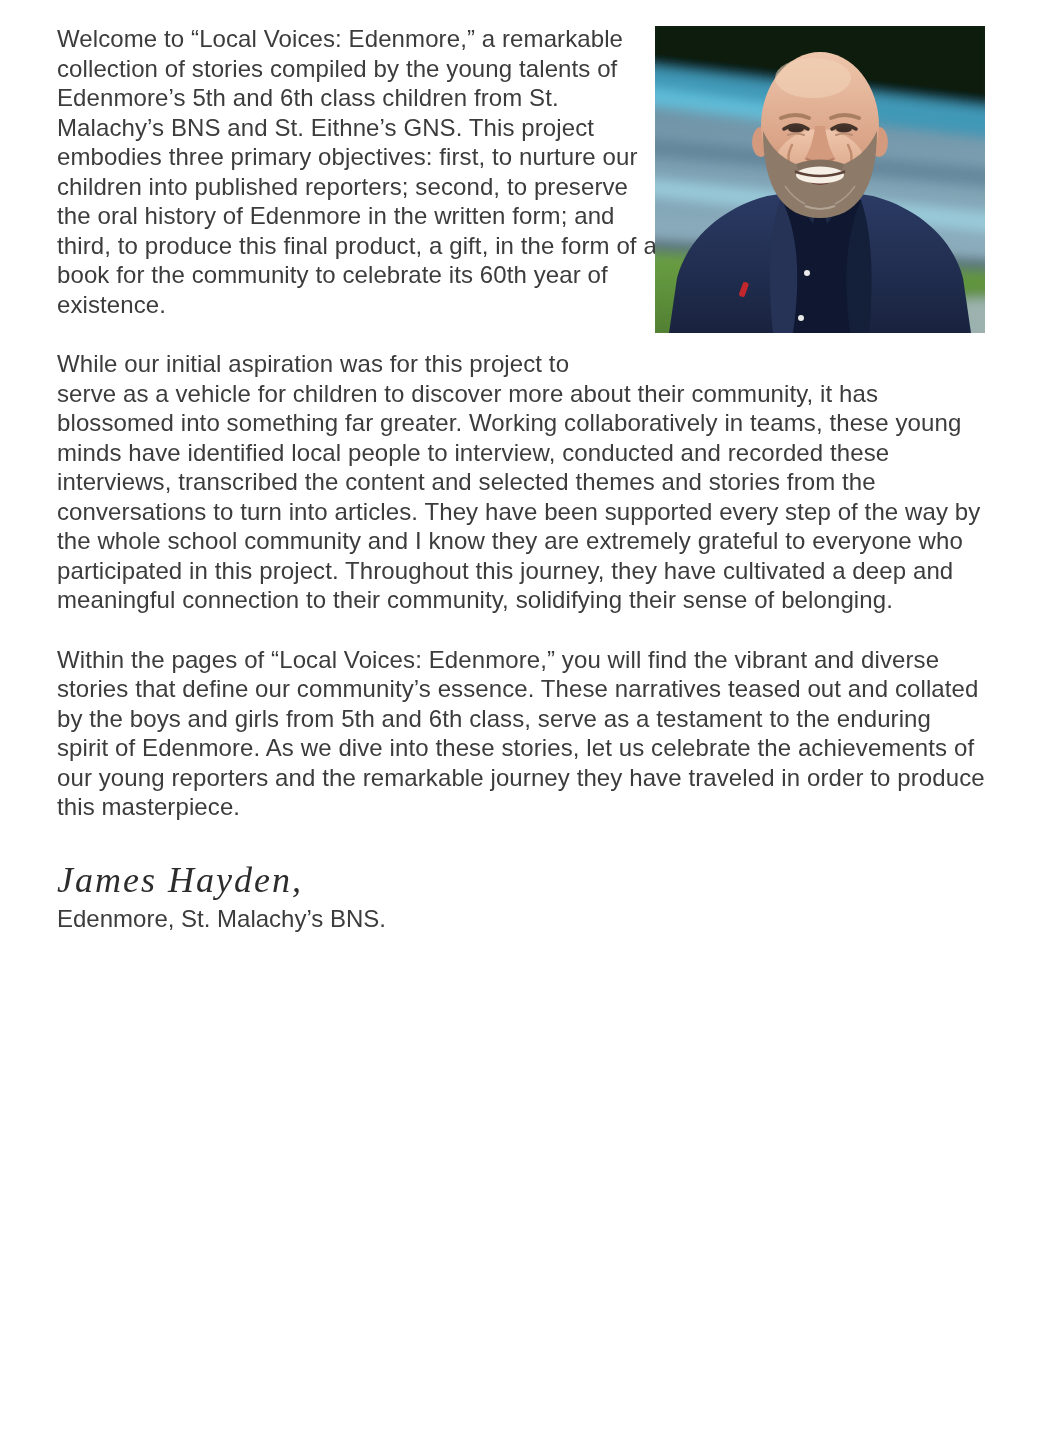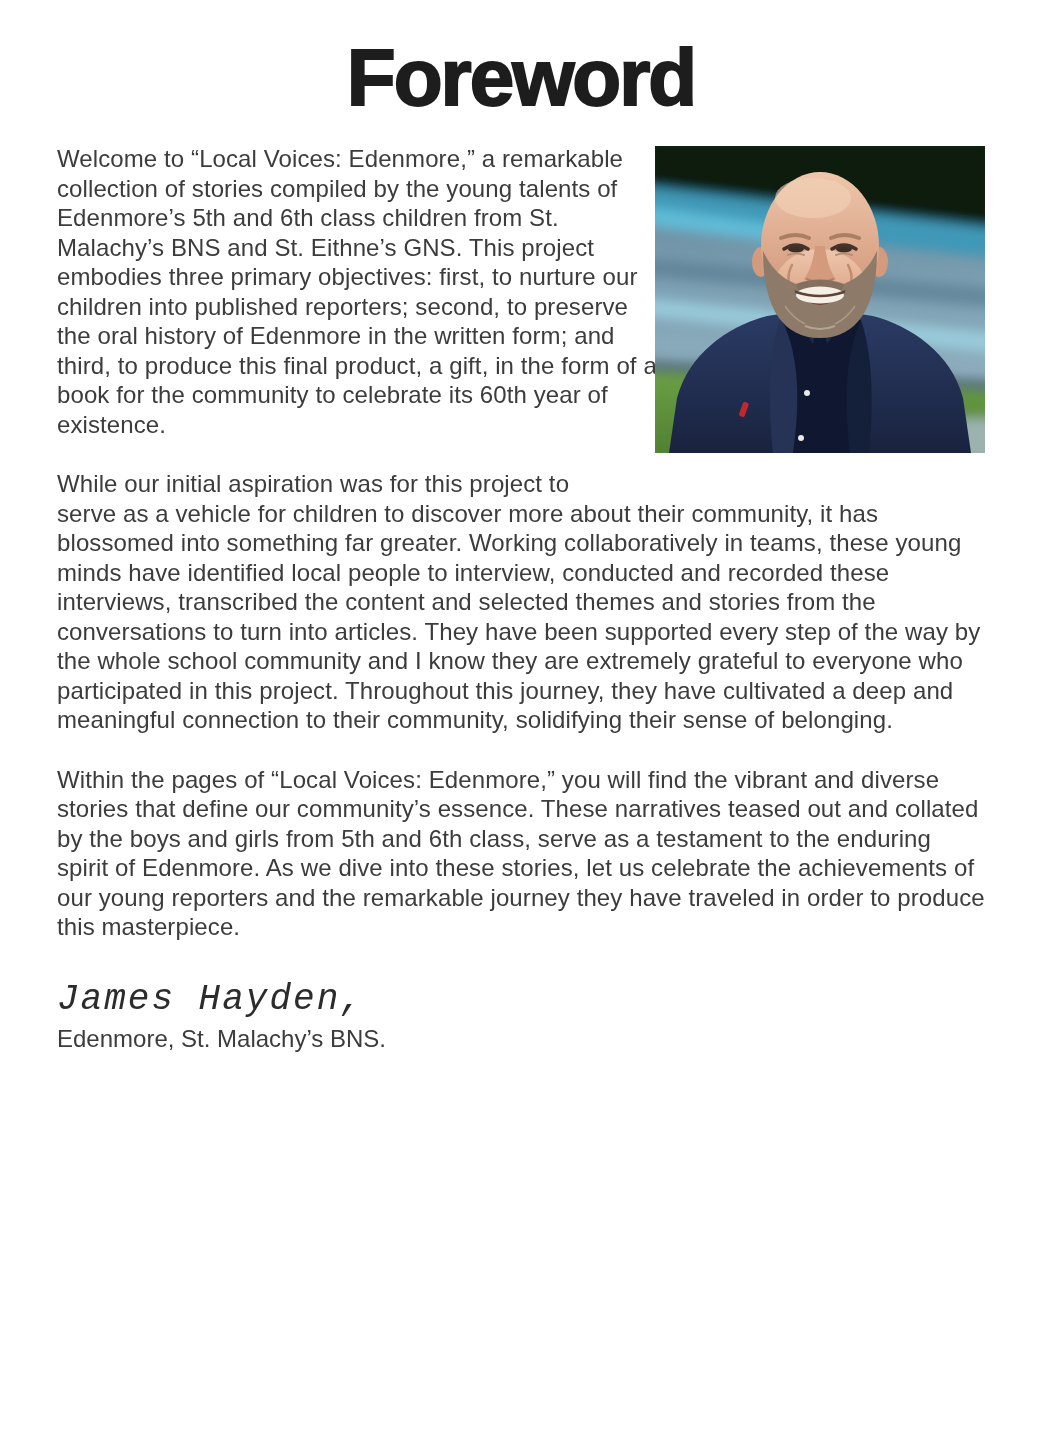--- a/index.html
+++ b/index.html
@@ -46,40 +46,39 @@
     right: 0;
     width: 330px;
     height: 307px;
     margin: 0;
     overflow: hidden;
   }
   .photo svg { display: block; width: 100%; height: 100%; }
   .body-para { margin-bottom: 30px; }
   .signature { margin-top: 38px; }
   .sig-name {
-    font-family: Liberation Mono, monospace;
+    font-family: Liberation Serif, serif;
     font-style: italic;
     font-size: 36px;
     line-height: 40px;
     letter-spacing: 2px;
     color: #2c2c2c;
   }
   .sig-role {
     font-size: 24px;
     line-height: 29px;
     color: #3c3c3c;
     margin-top: 4px;
   }
 </style>
 </head>
 <body>
 
 <div class="page">
 
-  <h1 class="title">Foreword</h1>
 
   <div class="intro">
     <p class="para p1">Welcome to “Local Voices: Edenmore,” a remarkable collection of stories compiled by the young talents of Edenmore’s 5th and 6th class children from St. Malachy’s BNS and St. Eithne’s GNS. This project embodies three primary objectives: first, to nurture our children into published reporters; second, to preserve the oral history of Edenmore in the written form; and third, to produce this final product, a gift, in the form of a book for the community to celebrate its 60th year of existence.</p>
 
     <figure class="photo">
       <svg viewBox="0 0 330 307" preserveAspectRatio="none">
         <defs>
           <linearGradient id="standsG" x1="0" y1="0" x2="0" y2="1">
             <stop offset="0" stop-color="#5c7f93"></stop>
             <stop offset="0.5" stop-color="#7fa3b5"></stop>

